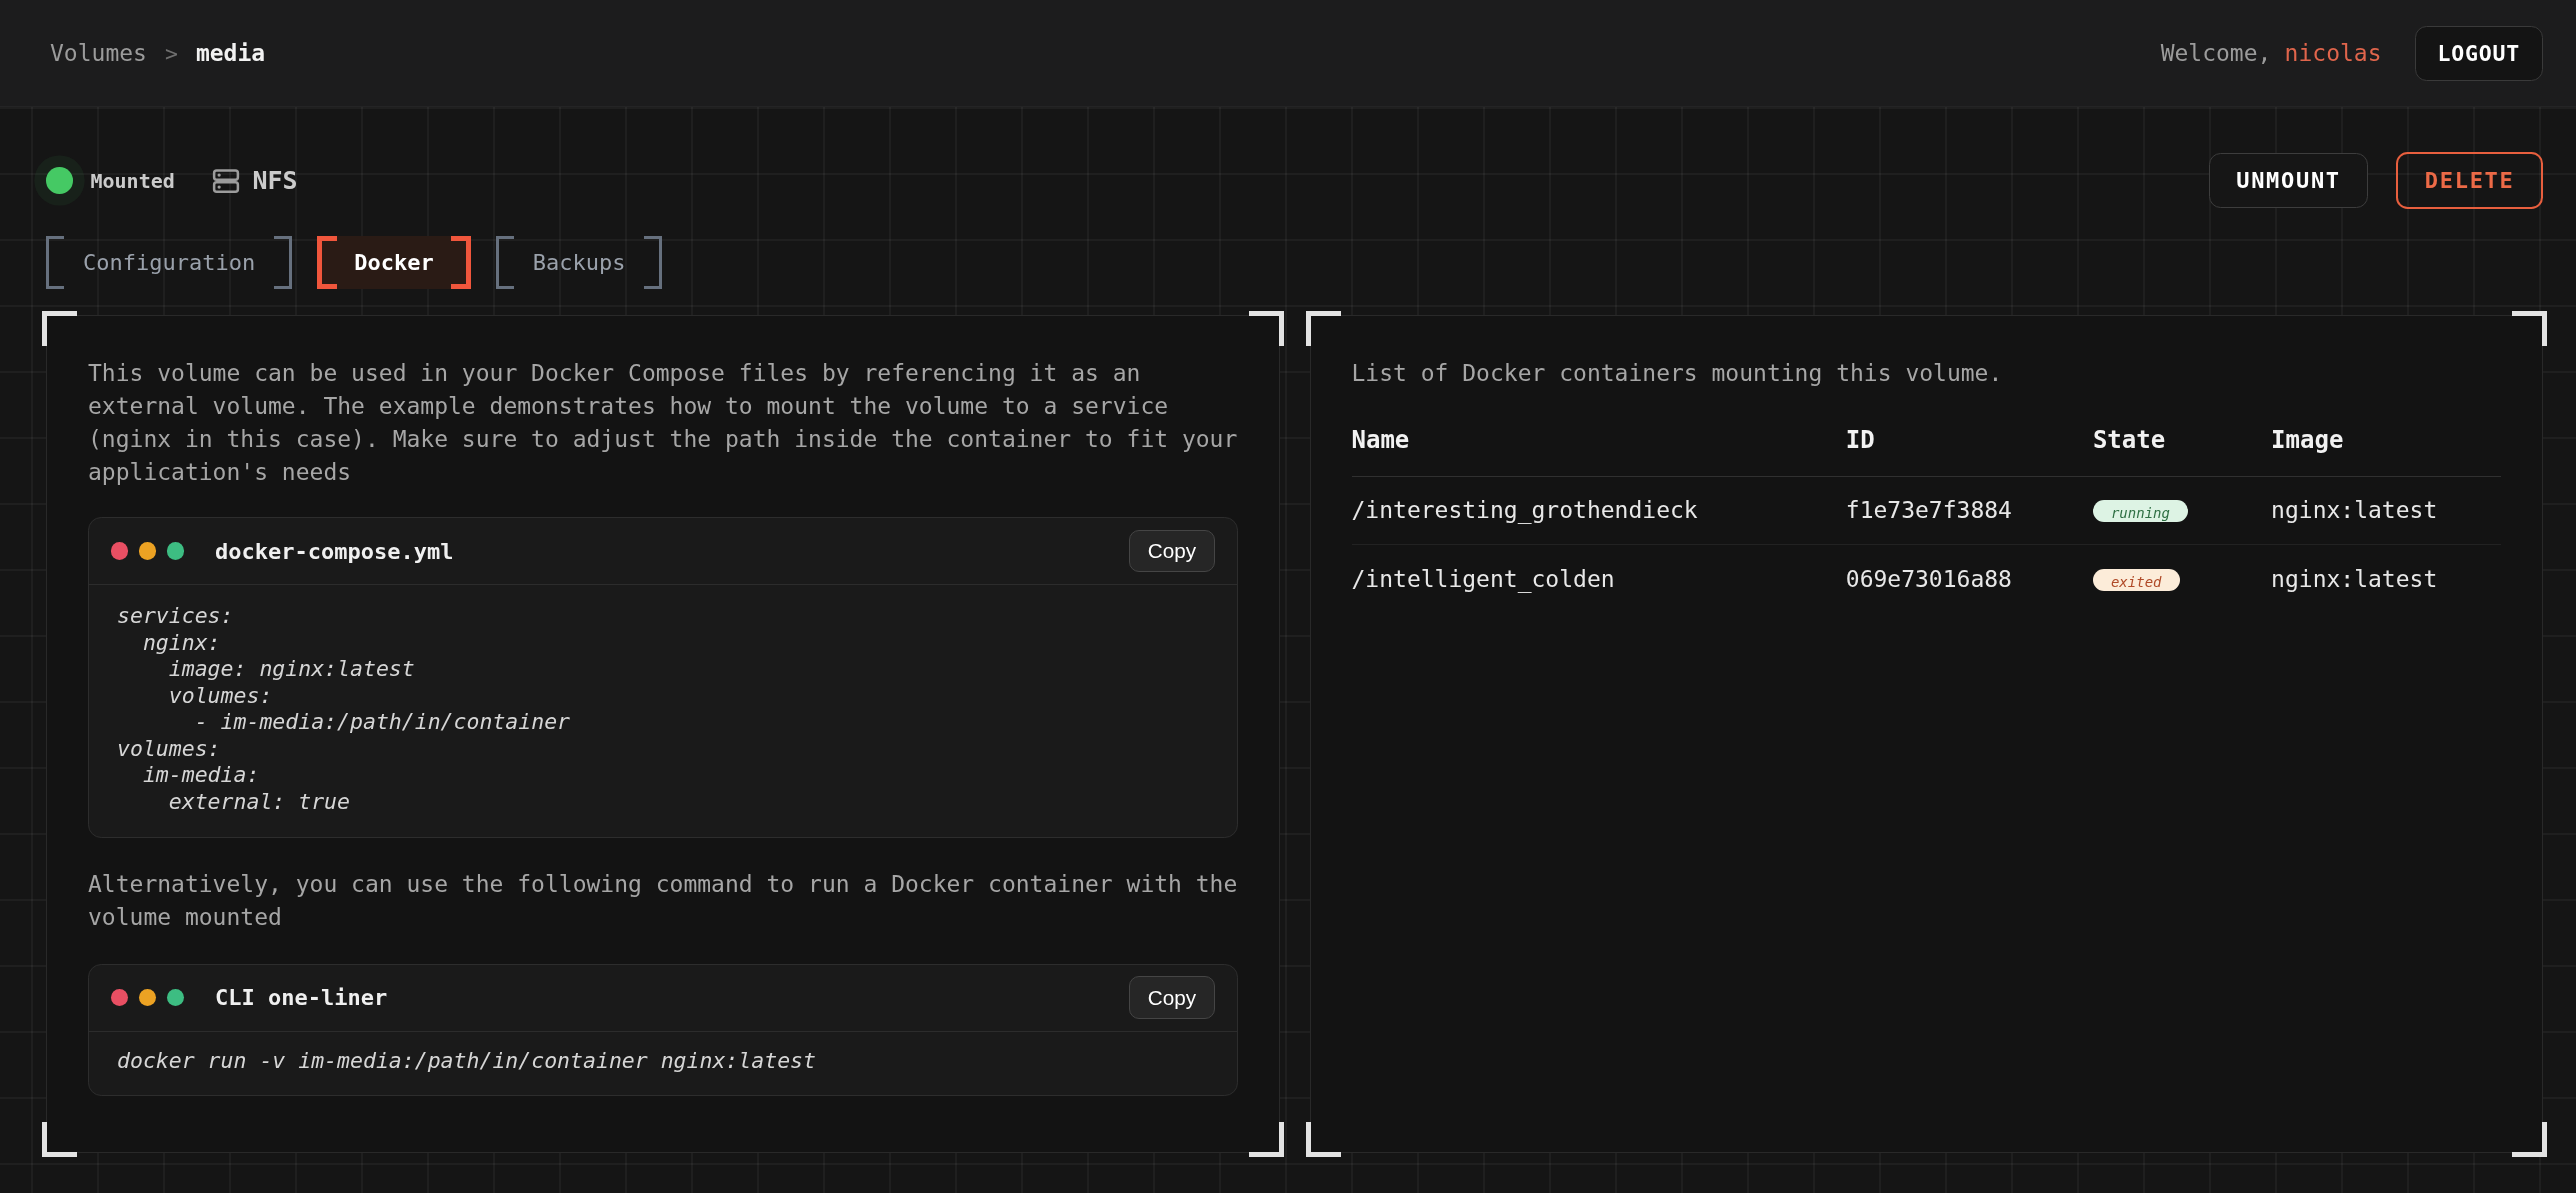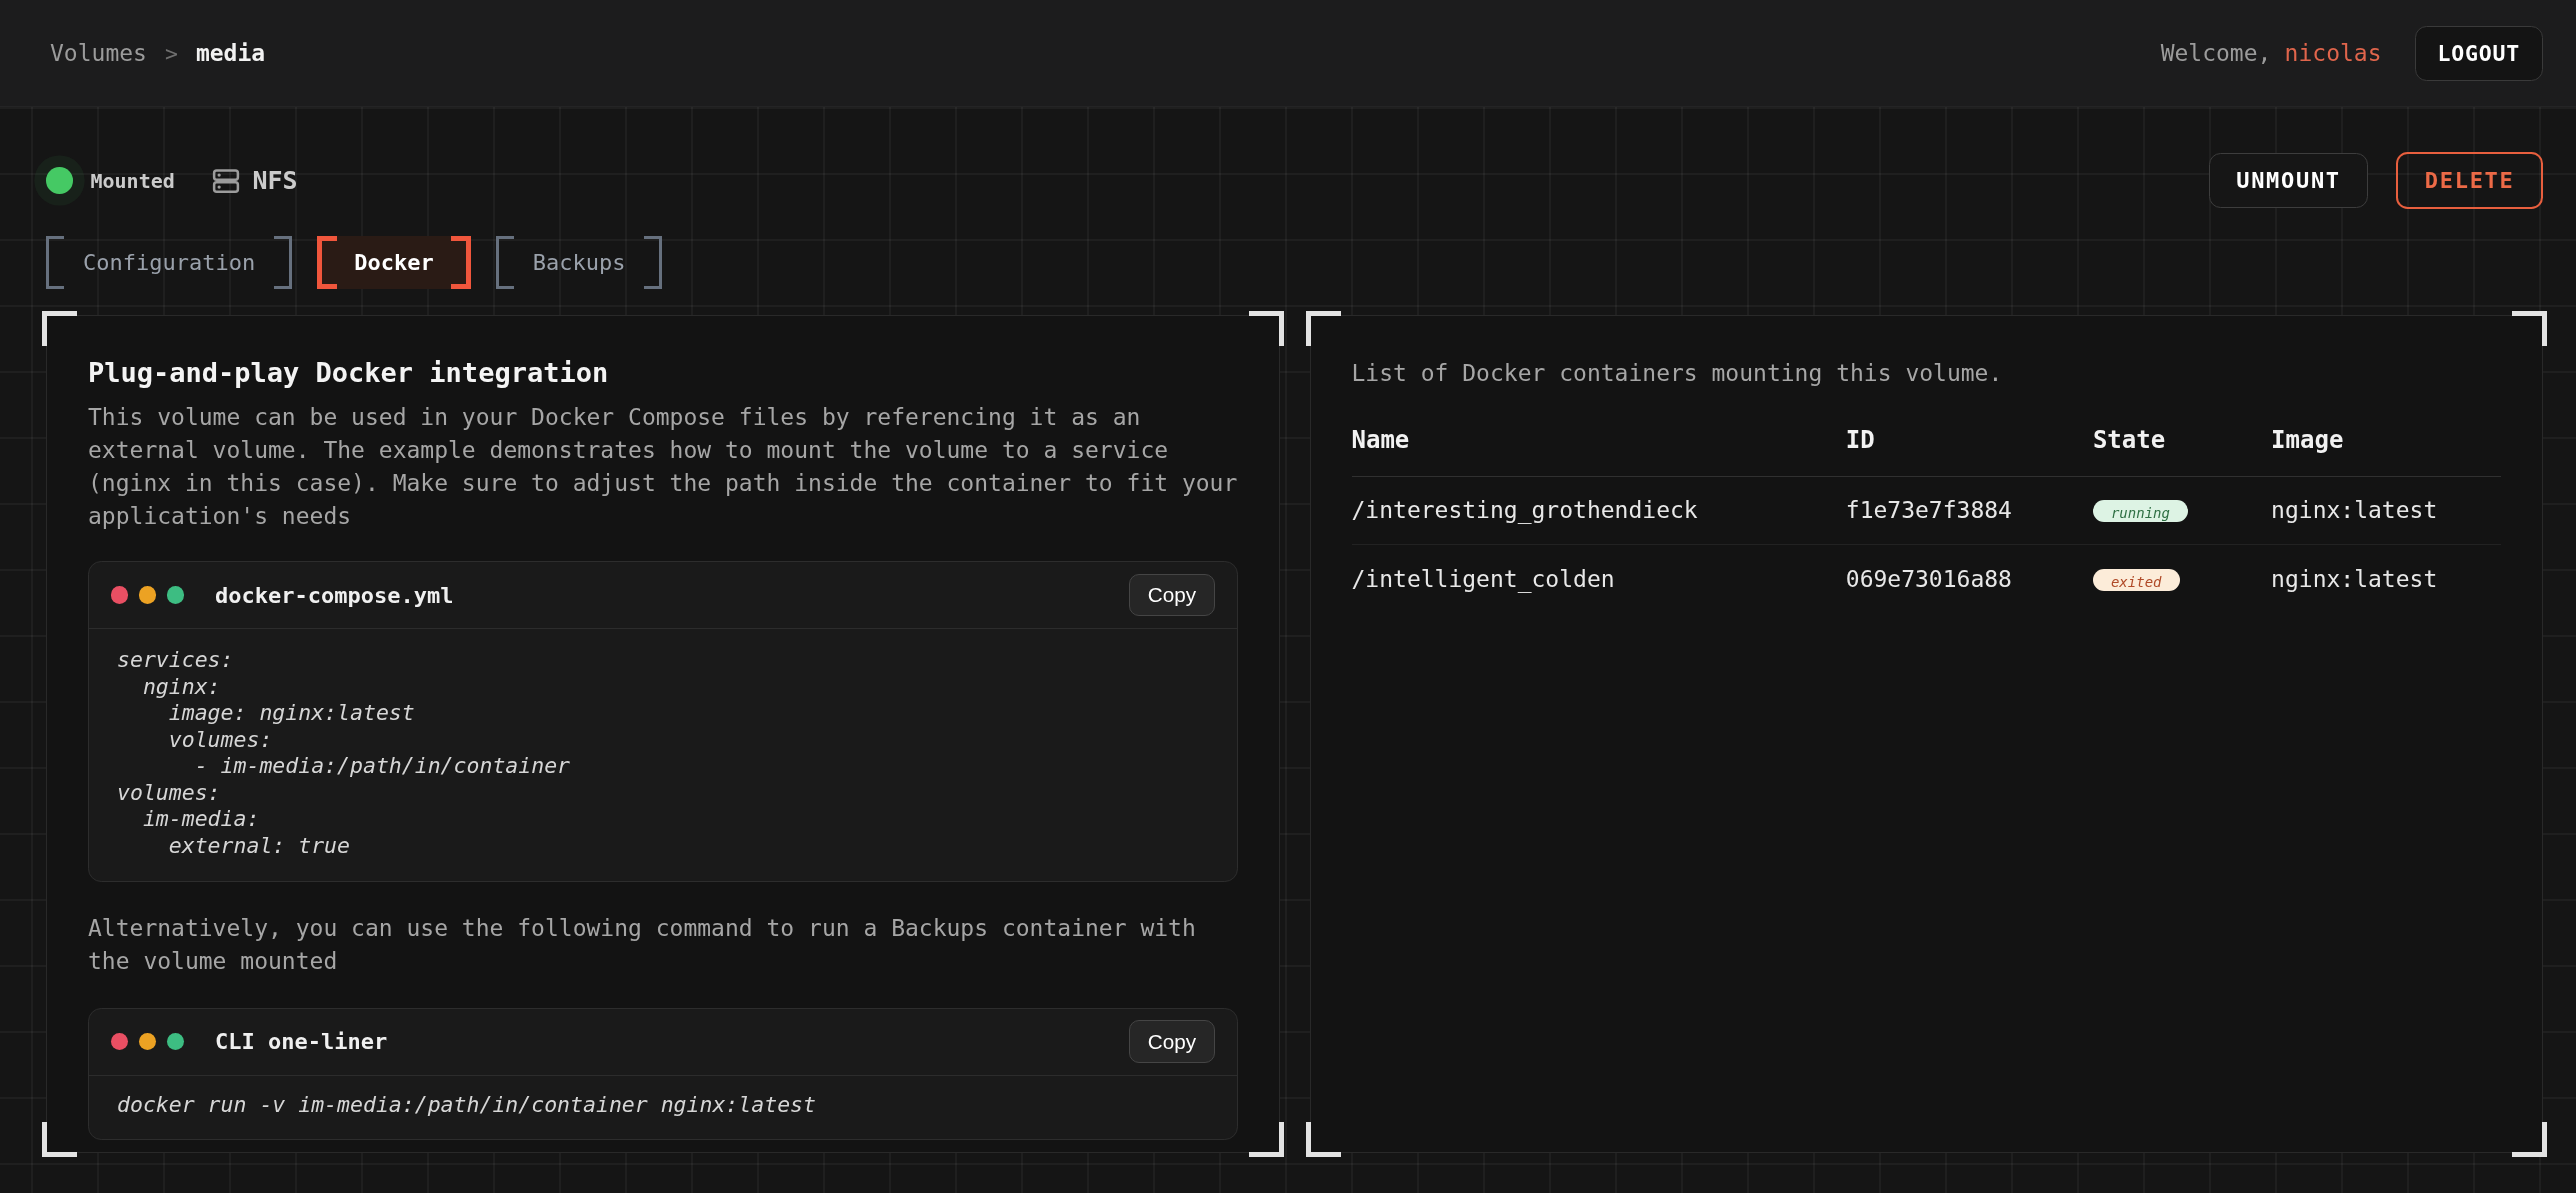--- a/index.html
+++ b/index.html
@@ -193,21 +193,20 @@
 </div>
 
 <div class="panels">
 
   <section class="panel">
     <span class="corner tl"></span>
     <span class="corner tr"></span>
     <span class="corner bl"></span>
     <span class="corner br"></span>
 
-    <h2 class="panel-title">Plug-and-play Docker integration</h2>
     <p class="panel-desc">This volume can be used in your Docker Compose files by referencing it as an external volume. The example demonstrates how to mount the volume to a service (nginx in this case). Make sure to adjust the path inside the container to fit your application's needs</p>
 
     <div class="codeblock">
       <div class="codeblock-header">
         <span class="dots">
           <span class="dot red"></span>
           <span class="dot amber"></span>
           <span class="dot green"></span>
         </span>
         <span class="filename">docker-compose.yml</span>
@@ -216,21 +215,21 @@
       <pre>services:
   nginx:
     image: nginx:latest
     volumes:
       - im-media:/path/in/container
 volumes:
   im-media:
     external: true</pre>
     </div>
 
-    <p class="intro-text">Alternatively, you can use the following command to run a Backups container with the volume mounted</p>
+    <p class="intro-text">Alternatively, you can use the following command to run a Docker container with the volume mounted</p>
 
     <div class="codeblock single">
       <div class="codeblock-header">
         <span class="dots">
           <span class="dot red"></span>
           <span class="dot amber"></span>
           <span class="dot green"></span>
         </span>
         <span class="filename">CLI one-liner</span>
         <button class="copy-btn">Copy</button>

